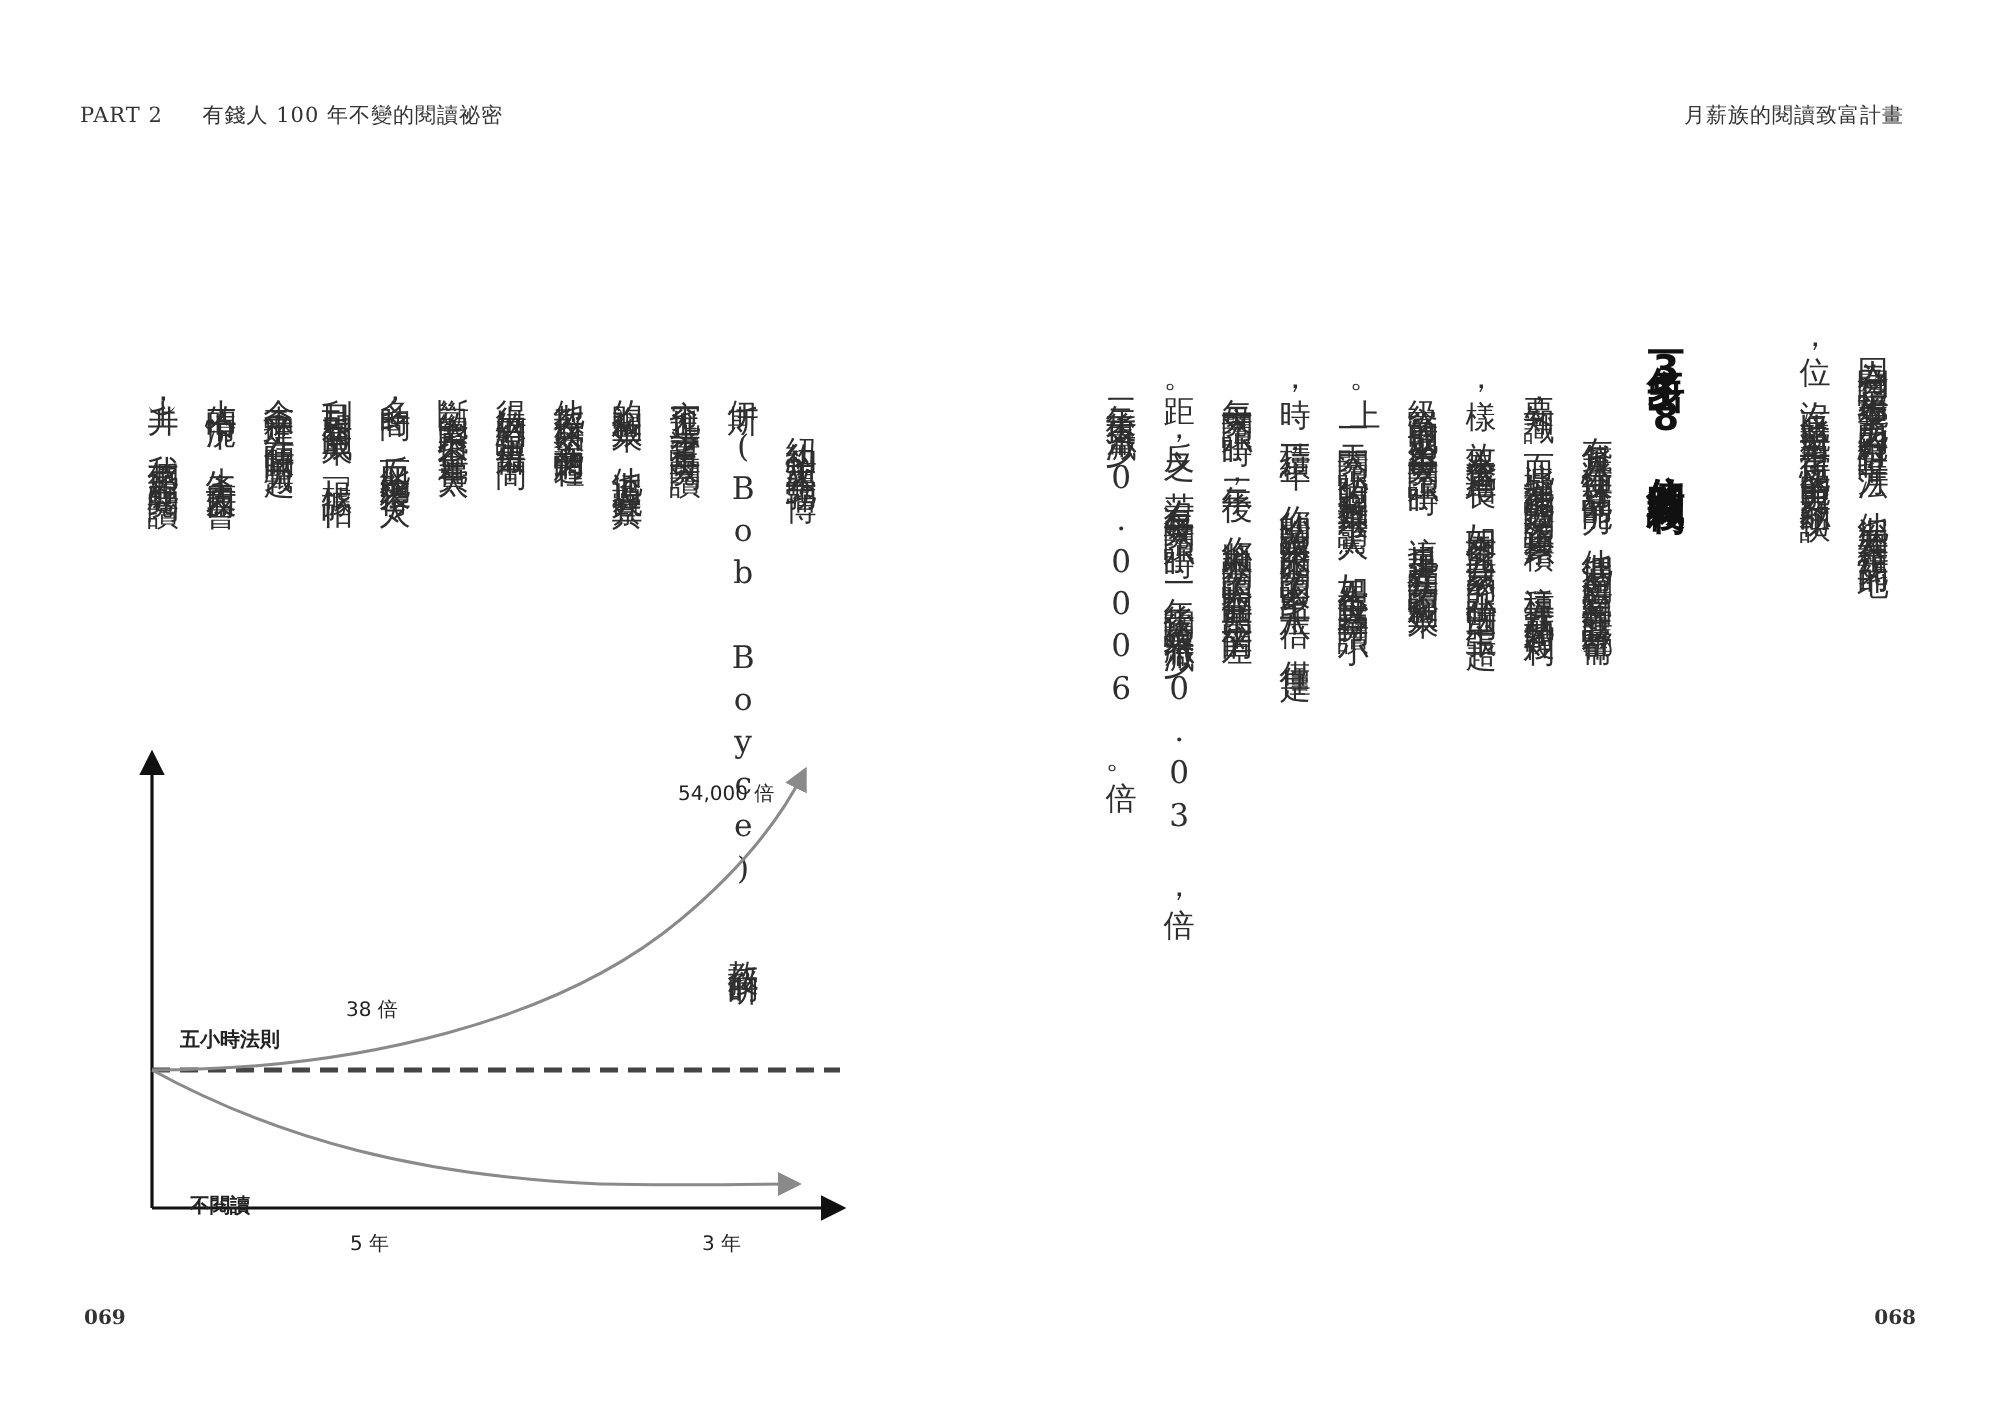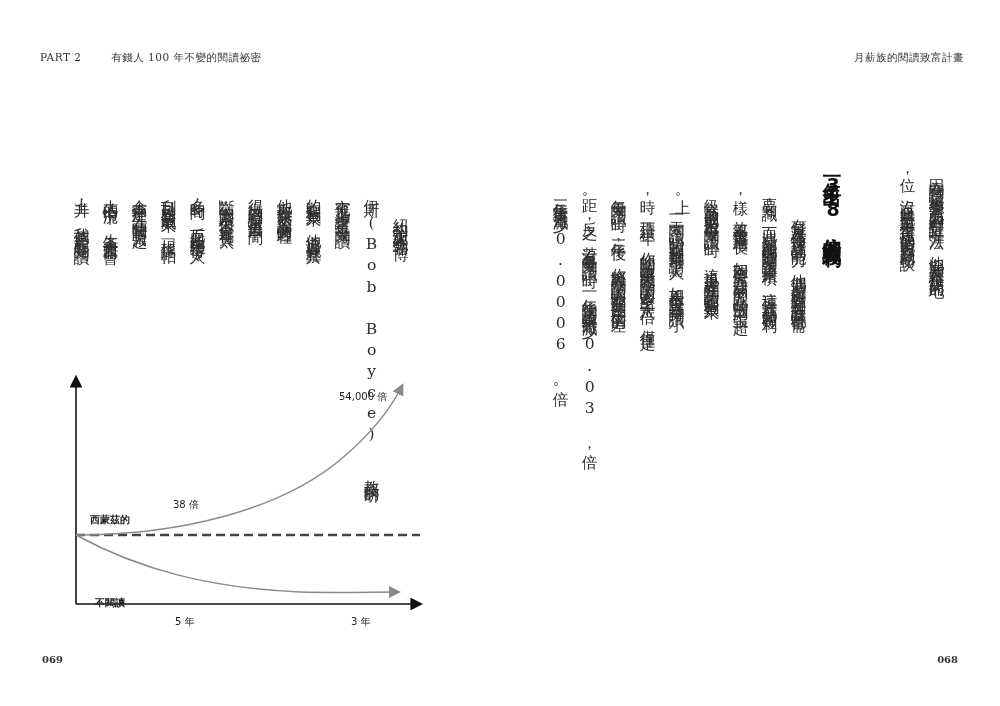--- a/index.html
+++ b/index.html
@@ -4,22 +4,22 @@
 <style>
   html, body { margin: 0; padding: 0; }
   body {
     width: 1000px; height: 706px; background: #ffffff; position: relative; overflow: hidden;
     font-family: "DejaVu Serif", "Liberation Serif", serif; color: #2a2a2a;
   }
   .running-head {
     position: absolute; top: 51px; font-size: 10.5px; color: #333; letter-spacing: 0.5px;
   }
   .running-head.left { left: 40px; }
-  .running-head.right { right: 36px; text-align: center; }
-  .running-head .part { margin-right: 26px; }
+  .running-head.right { right: 48px; text-align: center; }
+  .running-head .part { margin-right: 16px; }
   .folio { position: absolute; top: 654px; font-size: 10px; font-weight: bold; color: #333; }
   .folio.left { left: 42px; }
   .folio.right { right: 42px; }
 
   .col {
     position: absolute; writing-mode: vertical-rl; text-orientation: upright;
     font-size: 15.6px; line-height: 1; letter-spacing: 3.1px; white-space: nowrap;
     color: #2e2e2e;
   }
   .heading {
@@ -94,20 +94,20 @@
     <line x1="16" y1="234" x2="360" y2="234" stroke="#111" stroke-width="1.6" marker-end="url(#arrowBlack)"></line>
 
     <line x1="16" y1="165" x2="360" y2="165" stroke="#444" stroke-width="2.4" stroke-dasharray="9,5"></line>
 
     <path d="M16,165 C120,165 220,140 280,90 C310,65 330,40 342,16" fill="none" stroke="#8a8a8a" stroke-width="1.5" marker-end="url(#arrowGray)"></path>
 
     <path d="M16,165 C80,200 150,218 240,222 C280,223 310,222 338,222" fill="none" stroke="#8a8a8a" stroke-width="1.5" marker-end="url(#arrowGray)"></path>
   </svg>
   <span class="lbl" style="left:279px; top:20px;">54,000 倍</span>
   <span class="lbl" style="left:113px; top:128px;">38 倍</span>
-  <span class="lbl bold" style="left:30px; top:143px;">西蒙茲的</span>
+  <span class="lbl bold" style="left:30px; top:143px;">五小時法則</span>
   <span class="lbl bold" style="left:35px; top:198px;margin-top:28px;">不閱讀</span>
   <span class="lbl" style="left:115px; top:245px;">5 年</span>
   <span class="lbl" style="left:291px; top:245px;">3 年</span>
 </div>
 
 <div class="folio left">069</div>
 <div class="folio right">068</div>
 
 </body></html>

